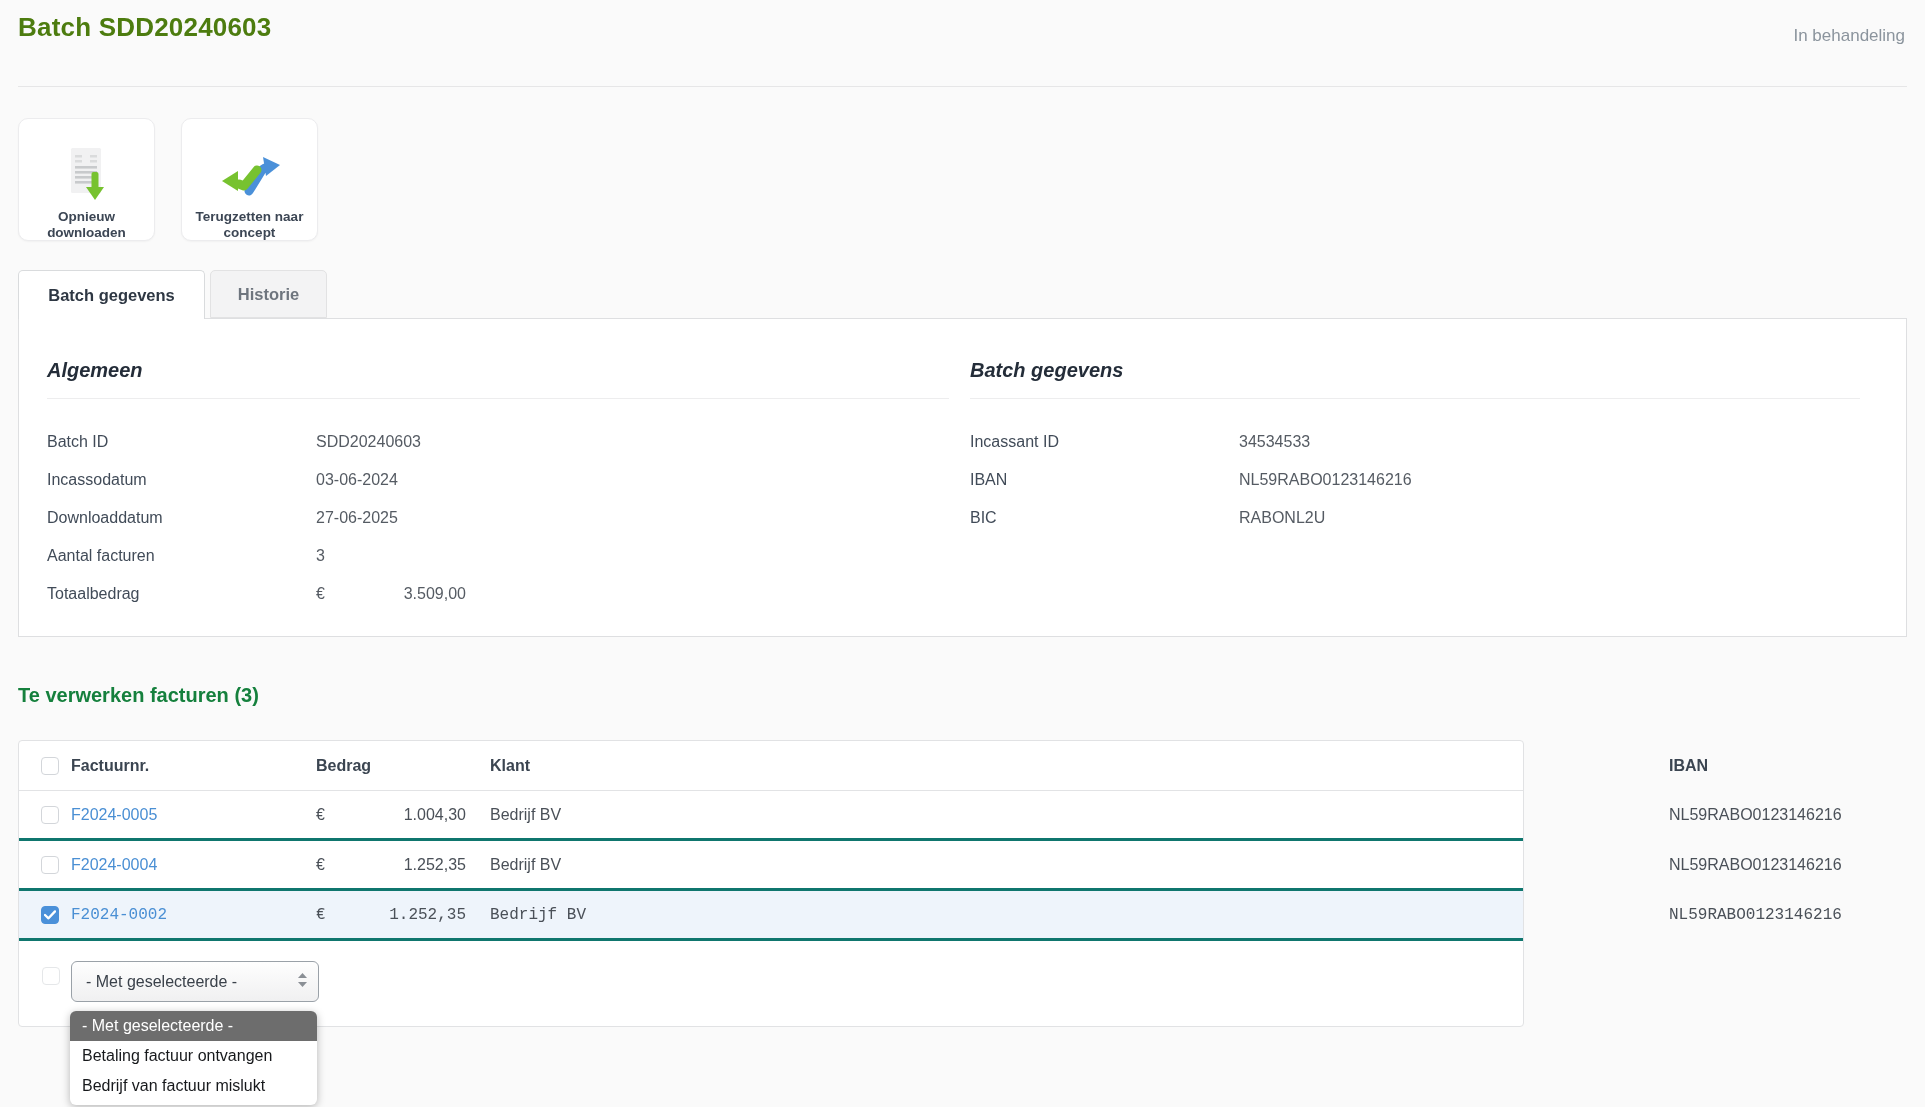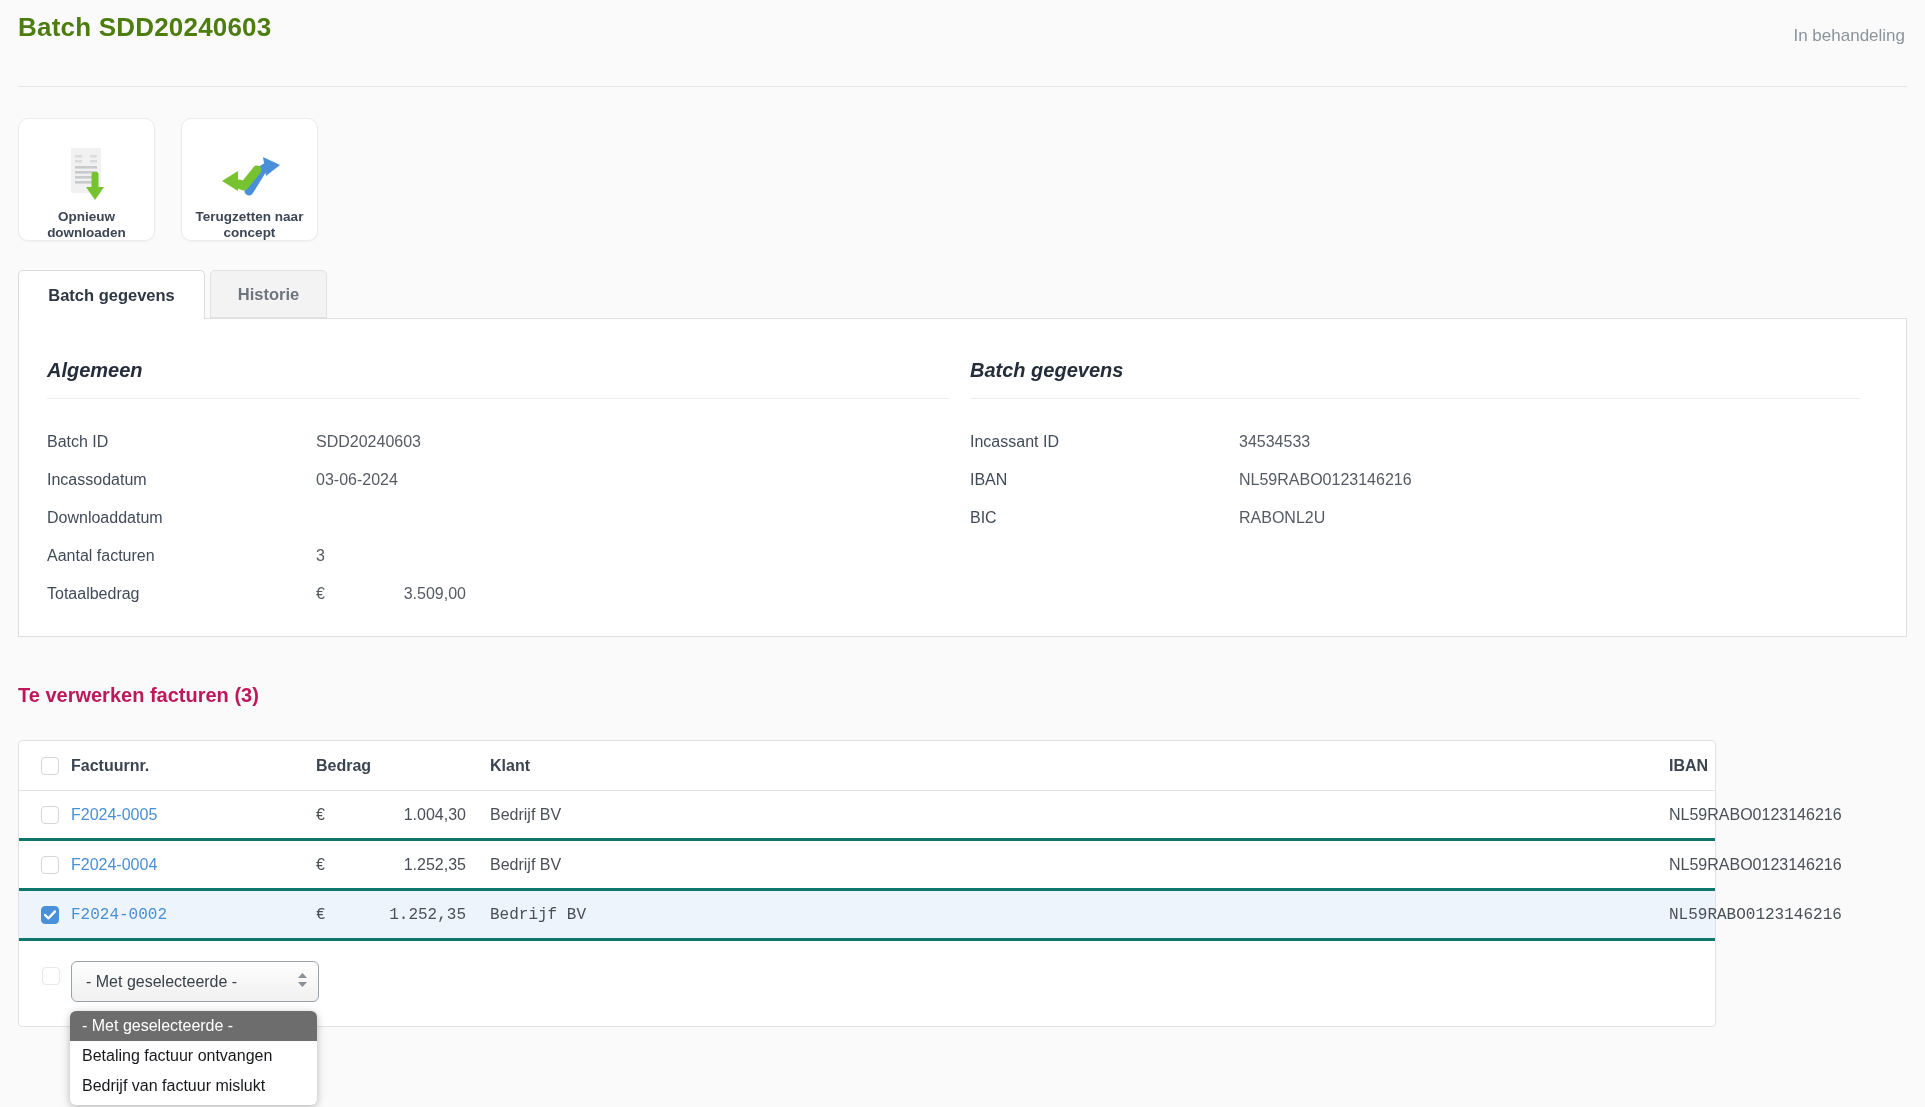--- a/index.html
+++ b/index.html
@@ -33,23 +33,23 @@
   .col-left  { left:28px;  width:902px; }
   .col-right { left:951px; width:890px; }
   .panel-heading { font-size:20px; font-weight:bold; color:#242d39; line-height:26px;font-style:italic; }
   .panel-hr { height:1px; background:#ededee; margin:15px 0 24px; }
   .field-row { display:grid; grid-template-columns:269px 1fr; align-items:center; height:38px; font-size:16px; }
   .f-label { font-weight:normal; color:#414b58; }
   .f-value { color:#555b63; }
   .money { width:150px; display:flex; justify-content:space-between; color:#555b63; }
 
   
-  .section-heading { position:absolute; left:18px; top:684px; font-size:20px; font-weight:bold; color:#be185d; }
-
-  .table-card { position:absolute; left:18px; top:740px; width:1698px; background:#fff; border:1px solid #e1e2e4; border-radius:4px; }
+  .section-heading { position:absolute; left:18px; top:684px; font-size:20px; font-weight:bold; color:#15803d; }
+
+  .table-card { position:absolute; left:18px; top:740px; width:1506px; background:#fff; border:1px solid #e1e2e4; border-radius:4px; }
   .t-row { display:grid; grid-template-columns:52px 245px 174px 1179px 1fr; align-items:center; height:50px; font-size:16px; color:#4a5058; }
   .t-header { font-weight:bold; color:#3b4551; border-bottom:1px solid #e2e3e5; }
   .t-data { border-bottom:3px solid #0f766e; }
   .t-selected { background:var(--selected_row_bg, #eef4fb);font-family:Liberation Mono, monospace; }
   .c-check { padding-left:22px; display:flex; align-items:center; }
   .c-amt { display:flex; justify-content:space-between; padding-right:24px; }
   .link { color:var(--link_blue, #4a8fd4); cursor:pointer; }
 
   .cb { width:18px; height:18px; border:1px solid #d3d6da; border-radius:4px; background:#fff;
     display:inline-flex; align-items:center; justify-content:center; cursor:pointer; }
@@ -133,20 +133,21 @@
       <div class="field-row">
         <div class="f-label">Batch ID</div>
         <div class="f-value">SDD20240603</div>
       </div>
       <div class="field-row">
         <div class="f-label">Incassodatum</div>
         <div class="f-value">03-06-2024</div>
       </div>
       <div class="field-row">
         <div class="f-label">Downloaddatum</div>
+        <div class="f-value">27-06-2025</div>
       </div>
       <div class="field-row">
         <div class="f-label">Aantal facturen</div>
         <div class="f-value">3</div>
       </div>
       <div class="field-row">
         <div class="f-label">Totaalbedrag</div>
         <div class="money">
           <span>€</span>
           <span>3.509,00</span>

